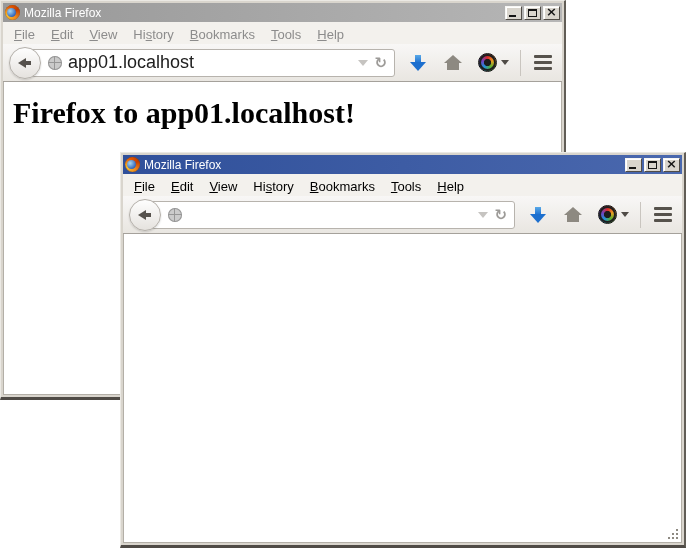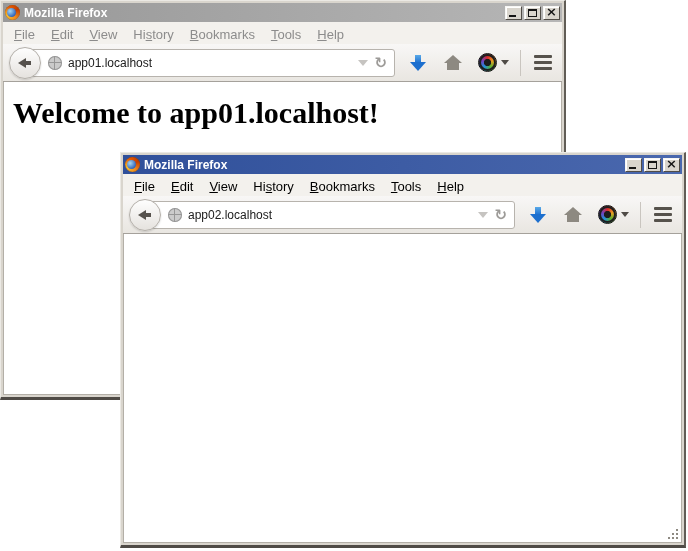--- a/index.html
+++ b/index.html
@@ -13,21 +13,21 @@
     border-top:1px solid #ebe9e4;border-left:1px solid #ebe9e4;
     border-right:2px solid #615d56;border-bottom:3px solid #4f4b46;
   }
   .win1{left:0;top:0;width:566px;height:400px;z-index:1;}
   .win2{left:120px;top:152px;width:566px;height:396px;z-index:2;}
 
   
   .titlebar{flex:0 0 19px;display:flex;align-items:center;gap:4px;padding:0 2px;}
   .active .titlebar{background:linear-gradient(90deg,#30509a,#4a68ae);}
   .inactive .titlebar{background:linear-gradient(90deg,#989898,#b6b6b6);}
-  .title-text{flex:1;color:#fff;font-weight:bold;font-size:12px;white-space:nowrap;overflow:hidden;}
+  .title-text{flex:1;color:#fff;font-weight:normal;font-size:12px;white-space:nowrap;overflow:hidden;}
 
   .ff-icon{width:15px;height:15px;border-radius:50%;position:relative;flex:0 0 15px;
     background:conic-gradient(from 150deg,#f08c1f,#fbc02d,#e85d04,#c43e00,#f08c1f);
     box-shadow:inset 0 0 1px #7a3500;}
   .ff-icon::after{content:"";position:absolute;left:2px;top:3px;width:9px;height:9px;border-radius:50%;
     background:radial-gradient(circle at 35% 35%,#a8d8f0,#2b5fb8 75%);}
 
   .win-btns{display:flex;gap:2px;}
   .win-btn{width:17px;height:14px;background:#d9d5cd;position:relative;box-sizing:border-box;
     border:1px solid;border-color:#f7f6f3 #504c46 #504c46 #f7f6f3;box-shadow:inset 1px 1px 0 #fff;}
@@ -53,21 +53,21 @@
   .back-arrow::before{content:"";position:absolute;left:0;top:0;border-top:5px solid transparent;
     border-bottom:5px solid transparent;border-right:8px solid #55514c;}
   .back-arrow::after{content:"";position:absolute;left:6px;top:3px;width:7px;height:4px;background:#55514c;}
 
   .urlbar{flex:1;height:26px;margin-left:-16px;background:#fff;border:1px solid #b7b3ad;border-radius:3px;
     display:flex;align-items:center;gap:6px;padding:0 7px 0 22px;min-width:0;}
   .globe-icon{position:relative;width:14px;height:14px;border-radius:50%;background:#cbcbcb;
     box-shadow:inset 0 0 0 1px #979797;flex:0 0 14px;}
   .globe-icon::before{content:"";position:absolute;left:6px;top:0;bottom:0;width:1px;background:#979797;}
   .globe-icon::after{content:"";position:absolute;top:6px;left:0;right:0;height:1px;background:#979797;}
-  .url-text{font-size:12px;color:#202020;white-space:nowrap;overflow:hidden;}
+  .url-text{font-size:18px;color:#202020;white-space:nowrap;overflow:hidden;}
   .urlbar-spacer{flex:1;}
   .dropdown-tri{width:0;height:0;border-left:5px solid transparent;border-right:5px solid transparent;
     border-top:6px solid #c6c4c1;}
   .reload-icon::before{content:"\21BB";font:bold 15px/1 "DejaVu Sans",sans-serif;color:#9d9b98;}
 
   .tb-btn{display:flex;align-items:center;justify-content:center;}
   .download-icon{position:relative;width:16px;height:18px;margin-left:15px;}
   .download-icon::before{content:"";position:absolute;left:5px;top:1px;width:6px;height:8px;
     background:linear-gradient(#5aaae8,#1b6ed0);}
   .download-icon::after{content:"";position:absolute;left:0;top:8px;border-left:8px solid transparent;
@@ -143,21 +143,21 @@
         <span class="caret-down"></span>
       </div>
       <span class="tb-sep"></span>
       <div class="hamburger">
         <i></i>
           <i></i>
           <i></i>
       </div>
     </div>
     <div class="content">
-      <h1 class="page-heading">Welcome to app01.localhost!</h1>
+      <h1 class="page-heading">Firefox to app01.localhost!</h1>
     </div>
   </div>
 
   <div class="window win2 active">
     <div class="titlebar">
       <span class="ff-icon"></span>
       <span class="title-text">Mozilla Firefox</span>
       <span class="win-btns">
         <span class="win-btn glyph-min"></span>
         <span class="win-btn glyph-max"></span>
@@ -172,21 +172,20 @@
       <span class="menu-item"><span class="u">B</span><span>o</span><span>o</span><span>k</span><span>m</span><span>a</span><span>r</span><span>k</span><span>s</span></span>
       <span class="menu-item"><span class="u">T</span><span>o</span><span>o</span><span>l</span><span>s</span></span>
       <span class="menu-item"><span class="u">H</span><span>e</span><span>l</span><span>p</span></span>
     </div>
     <div class="toolbar">
       <div class="back-btn">
         <span class="back-arrow"></span>
       </div>
       <div class="urlbar">
         <span class="globe-icon"></span>
-        <span class="url-text">app02.localhost</span>
         <span class="urlbar-spacer"></span>
         <span class="dropdown-tri"></span>
         <span class="reload-icon"></span>
       </div>
       <div class="tb-btn">
         <span class="download-icon"></span>
       </div>
       <div class="tb-btn">
         <span class="home-icon"></span>
       </div>

